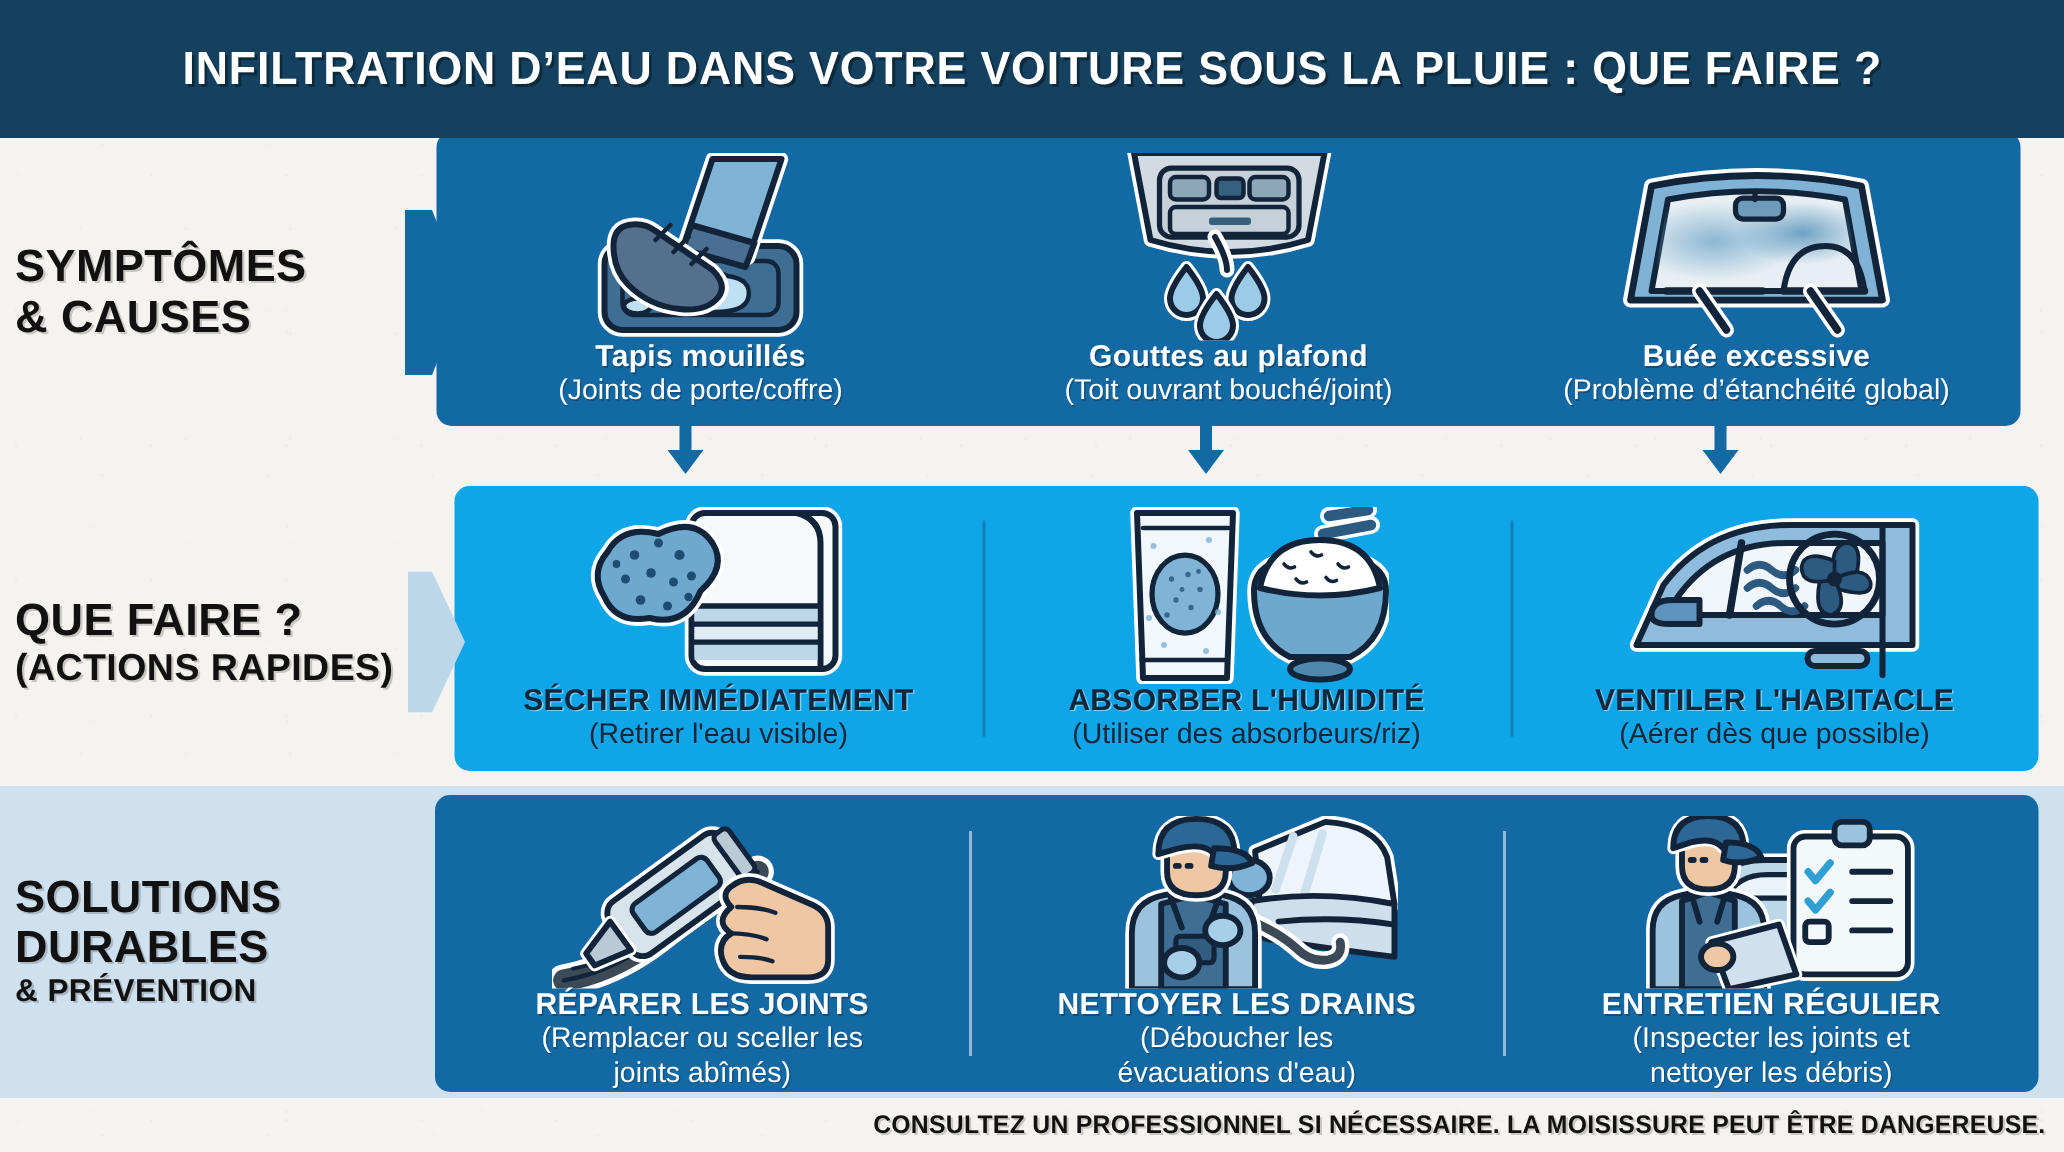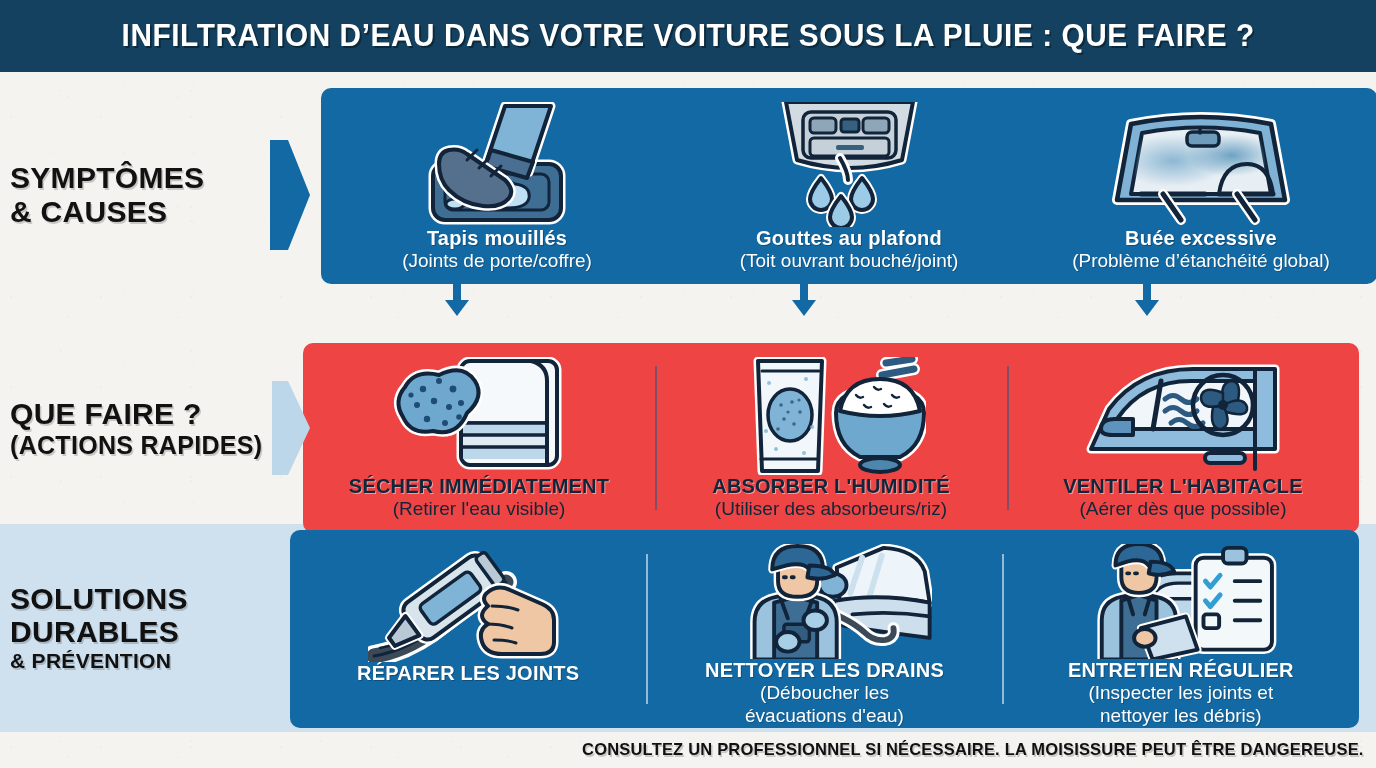--- a/index.html
+++ b/index.html
@@ -21,21 +21,21 @@
       radial-gradient(circle at 12% 30%, rgba(0,0,0,.022) 0 1px, transparent 1px),
       radial-gradient(circle at 47% 70%, rgba(0,0,0,.02) 0 1px, transparent 1px),
       radial-gradient(circle at 77% 18%, rgba(0,0,0,.02) 0 1px, transparent 1px),
       radial-gradient(circle at 62% 88%, rgba(0,0,0,.018) 0 1px, transparent 1px);
     background-size: 90px 90px, 130px 130px, 70px 70px, 110px 110px;
     pointer-events:none; z-index: 0;
   }
 
   
   .header {
-    position: absolute; left:0; top:0; width:1376px; height:72px;
+    position: absolute; left:0; top:0; width:1376px; height:92px;
     background:#14415f;
     display:flex; align-items:center; justify-content:center;
     z-index: 5;
   }
   .header h1 {
     color:#ffffff;
     font-size: 31px;
     font-weight: bold;
     letter-spacing: 0.6px;
     text-shadow: 2px 2px 0 rgba(0,0,0,.35);
@@ -63,21 +63,21 @@
   .label .l3 { font-size:21px; line-height:1.12; letter-spacing:.3px; }
   .label.small .l2 { font-size:25px; }
 
   
   .panel {
     position:absolute;
     border-radius: 10px;
     display:flex; z-index:3;
   }
   .panel.dark { background:#1369a3; }
-  .panel.light { background:#ef4444;margin-top:19px; }
+  .panel.light { background:#0ea5e9; }
 
   
   .notch { position:absolute; z-index:4; }
 
   .cell {
     flex:1 1 0;
     display:flex; flex-direction:column; align-items:center; justify-content:flex-start;
     position:relative;
     padding-top: 14px;
   }
@@ -131,21 +131,21 @@
 
   <div class="label" style="left:10px; top:140px; width:278px; height:110px;">
     <div class="l1">SYMPTÔMES</div>
     <div class="l2">&amp; CAUSES</div>
   </div>
 
   <svg class="notch" style="left:270px; top:140px;" width="40" height="110" viewBox="0 0 40 110">
     <polygon points="0,0 18,0 40,55 18,110 0,110" fill="#1369a3"></polygon>
   </svg>
 
-  <div class="panel dark" style="left:321px; top:88px; width:1056px; height:196px;">
+  <div class="panel dark" style="left:291px; top:88px; width:1056px; height:196px;">
     <div class="cell">
       <svg class="ico" width="185" height="125" viewBox="0 0 185 125">
         <g stroke="#11243a" stroke-width="4" stroke-linejoin="round" stroke-linecap="round">
 
           <rect x="28" y="62" width="128" height="56" rx="12" fill="#3f6e94" stroke="#ffffff" stroke-width="9"></rect>
           <rect x="28" y="62" width="128" height="56" rx="12" fill="#3f6e94" stroke="#11243a" stroke-width="4"></rect>
           <rect x="40" y="72" width="104" height="36" rx="8" fill="none" stroke="#11243a" stroke-width="3"></rect>
 
           <path d="M58 100 q6 -16 26 -14 q10 -12 26 -4 q16 2 14 14 q-2 10 -22 10 q-24 4 -44 -6z" fill="#bfe0f2" stroke="#11243a" stroke-width="3"></path>
           <ellipse cx="50" cy="102" rx="9" ry="5" fill="#bfe0f2" stroke="#11243a" stroke-width="3"></ellipse>
@@ -402,20 +402,22 @@
             <rect x="128" y="32" width="12" height="36" rx="4" fill="#b9c9d6" stroke="#11243a" stroke-width="3.5"></rect>
           </g>
 
           <path d="M120 48 q10 -8 22 -2 l32 14 q12 5 12 16 v22 q0 12 -14 12 h-38 q-16 0 -20 -12 q-4 -12 6 -18 q-12 -8 0 -18 q-8 -8 0 -14z" fill="#f0c7a4" stroke="#ffffff" stroke-width="9"></path>
           <path d="M120 48 q10 -8 22 -2 l32 14 q12 5 12 16 v22 q0 12 -14 12 h-38 q-16 0 -20 -12 q-4 -12 6 -18 q-12 -8 0 -18 q-8 -8 0 -14z" fill="#f0c7a4" stroke="#11243a" stroke-width="4"></path>
           <path d="M124 62 q16 0 26 4 M118 80 q16 0 26 4 M126 96 q14 0 22 3" fill="none" stroke="#11243a" stroke-width="3"></path>
         </g>
       </svg>
       <div class="cap">
         <div class="t">RÉPARER LES JOINTS</div>
+        <div class="s multi" style="white-space:pre-line;">(Remplacer ou sceller les
+joints abîmés)</div>
       </div>
     </div>
     <div class="divider" style="left:356px;"></div>
 
     <div class="cell">
       <svg class="ico" width="215" height="118" viewBox="0 0 215 118">
         <g stroke="#11243a" stroke-linejoin="round" stroke-linecap="round">
 
           <path d="M120 24 L168 4 q34 2 42 24 L215 60 q-44 -8 -92 -2 z" fill="#eef5fa" stroke="#ffffff" stroke-width="9"></path>
           <path d="M120 24 L168 4 q34 2 42 24 L215 60 q-44 -8 -92 -2 z" fill="#eef5fa" stroke="#11243a" stroke-width="4"></path>

